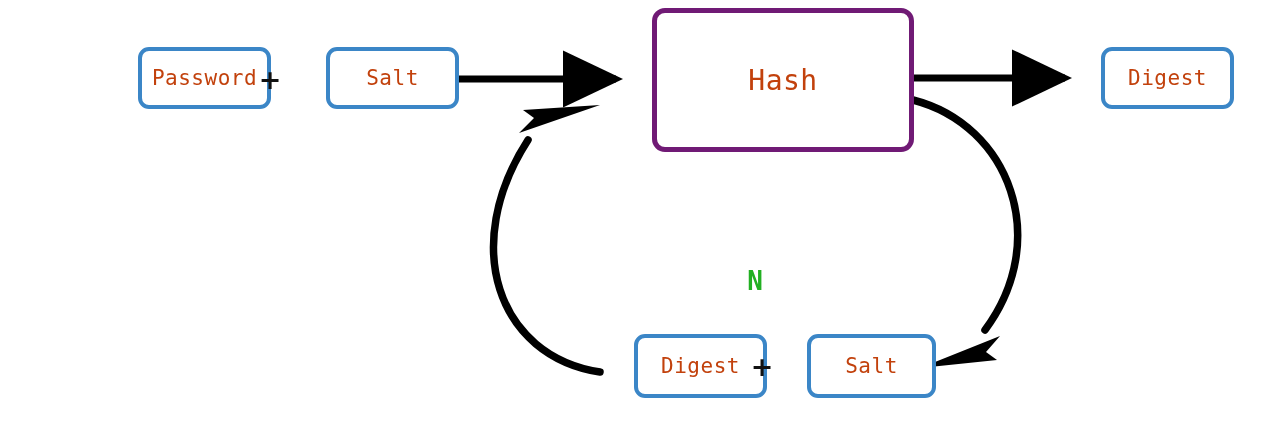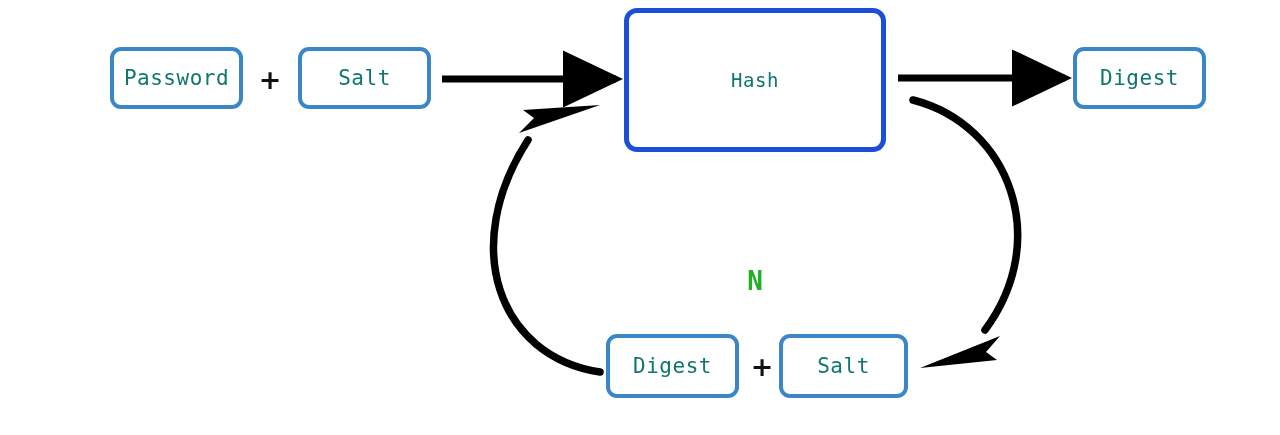--- a/index.html
+++ b/index.html
@@ -26,34 +26,35 @@
     height: 435px;
     pointer-events: none;
   }
   .node {
     position: absolute;
     box-sizing: border-box;
     background: #ffffff;
     display: flex;
     align-items: center;
     justify-content: center;
-    color: #0f766e;
+    color: #c2410c;
     font-family: "DejaVu Sans Mono", "Liberation Mono", monospace;
     white-space: nowrap;
+    margin-left: 28px;
   }
   .node-blue {
     border: 4px solid #3b86c7;
     border-radius: 11px;
     font-size: 21px;
     letter-spacing: 0.5px;
   }
   .node-pink {
-    border: 5px solid #1d4ed8;
+    border: 5px solid #701a75;
     border-radius: 13px;
-    font-size: 19px;
+    font-size: 28px;
     letter-spacing: 0.5px;
     justify-content: center;
   }
   .plus {
     position: absolute;
     color: #111111;
     font-family: "DejaVu Sans", "Liberation Sans", sans-serif;
     font-weight: bold;
     font-size: 27px;
     line-height: 1;

